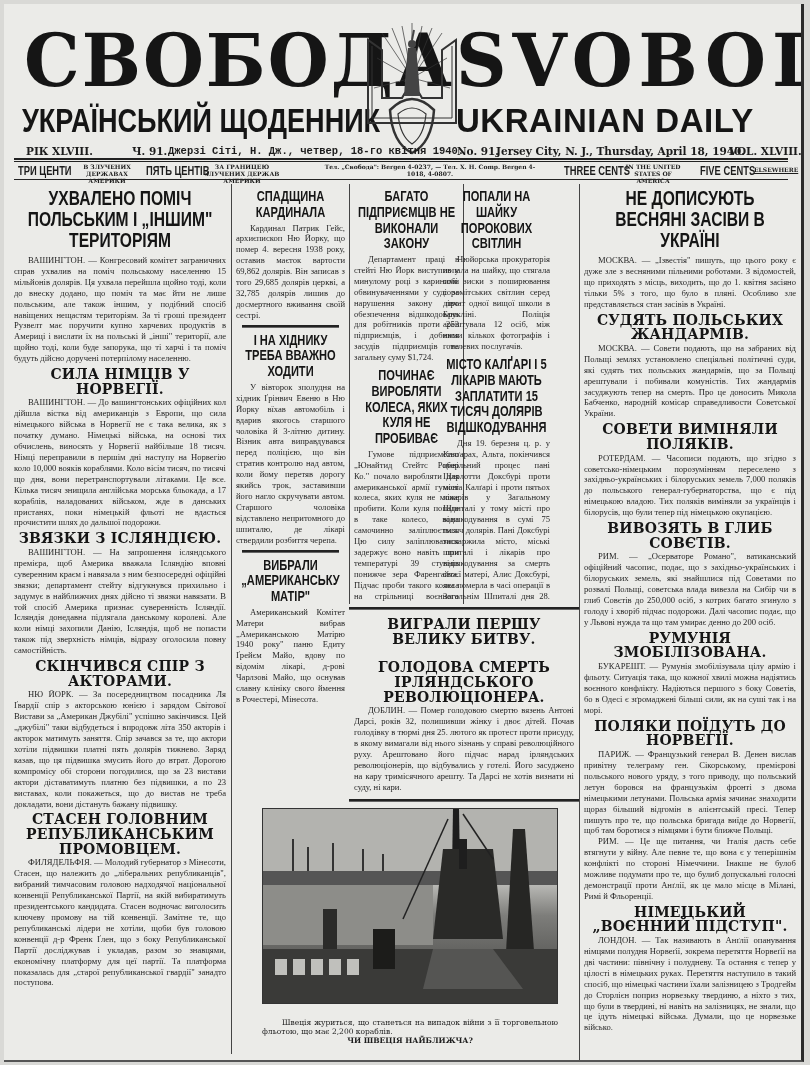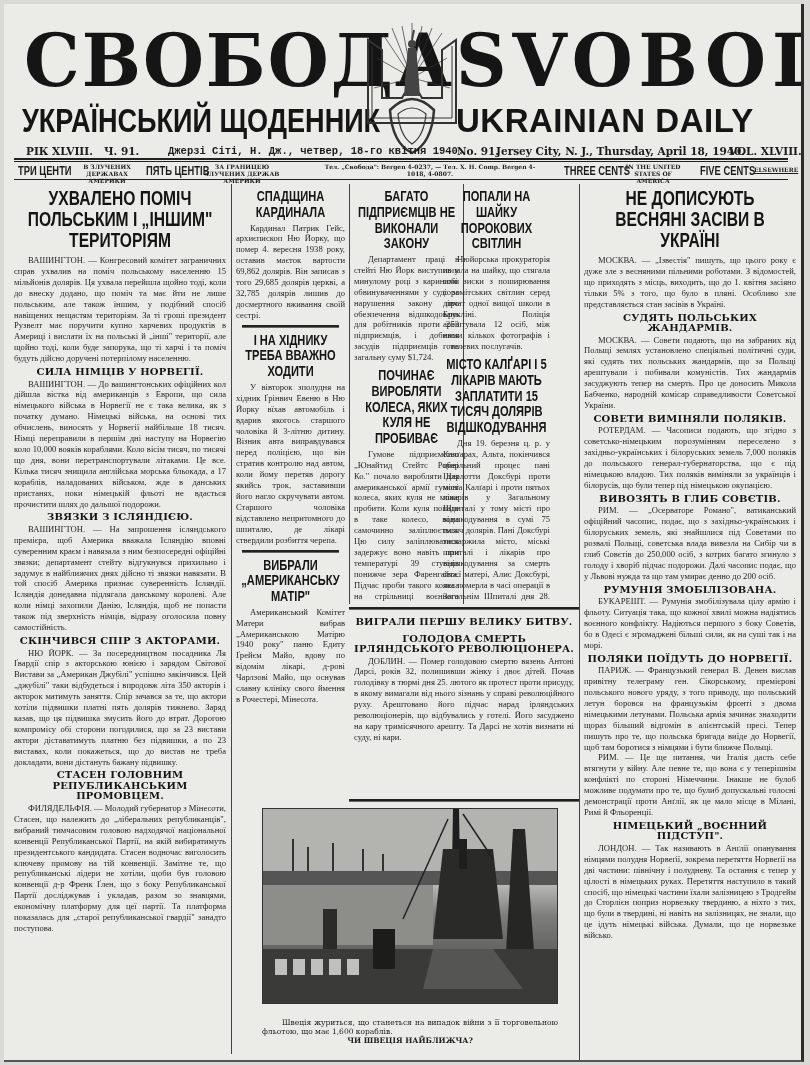--- a/index.html
+++ b/index.html
@@ -50,21 +50,21 @@
   }
   
   .col { position: absolute; top: 180px; overflow: hidden; }
   .vrule { position: absolute; top: 180px; width: 1px; background: #444; }
   .hl {
     font-family: "Liberation Sans", sans-serif; font-weight: bold; text-align: center;
     color: #151515; line-height: 1.05;
   }
   .hl-big { font-size: 20px; transform: scaleX(0.78); margin: 4px -20px 4px; }
   .hl-mid { font-size: 15px; transform: scaleX(0.74); margin: 4px -18px 3px; }
-  .hl-sub { font-family: "DejaVu Serif", serif; font-size: 10px; margin: 3px 0 1px; letter-spacing: 0.2px; }
+  .hl-sub { font-family: "DejaVu Serif", serif; font-size: 14px; margin: 3px 0 1px; letter-spacing: 0.2px; }
   .body {
     font-size: 8.6px; line-height: 10.9px; text-align: justify; text-indent: 14px;
     font-family: Liberation Serif, serif; color: #262626;
   }
   .sep { height: 3px; border-top: 2px solid #222; border-bottom: 1px solid #666; margin: 4px 6px; }
   .photo {
     position: absolute; left: 258px; top: 804px; width: 296px; height: 196px;
     background: linear-gradient(#9a9a97 0%, #c8c8c4 35%, #7d7d7a 55%, #3d3d3b 100%);
     border: 1px solid #333; overflow: hidden;
   }
@@ -103,21 +103,21 @@
           <path d="M28 92 Q50 70 72 92 Q70 125 50 135 Q30 125 28 92 Z" stroke-width="2.5"></path>
           <path d="M36 96 Q50 84 64 96 Q62 118 50 126 Q38 118 36 96 Z" stroke-width="1.2"></path>
         </g>
         <path d="M46 30 L54 30 L56 50 L58 78 L42 78 L44 50 Z" fill="#444"></path>
         <circle cx="50" cy="26" r="4" fill="#444"></circle>
         <line x1="50" y1="22" x2="52" y2="12" stroke="#444" stroke-width="2"></line>
       </svg>
     </div>
 
     <div class="dateline" style="left:22px;">РІК XLVIII.</div>
-    <div class="dateline" style="left:100px;">Ч. 91.</div>
+    <div class="dateline" style="left:128px;">Ч. 91.</div>
     <div class="dateline" style="left:164px;font-family:Liberation Mono, monospace;">Джерзі Сіті, Н. Дж., четвер, 18-го квітня 1940.</div>
     <div class="dateline" style="left:453px;">No. 91.</div>
     <div class="dateline" style="left:492px;">Jersey City, N. J., Thursday, April 18, 1940.</div>
     <div class="dateline" style="left:725px;">VOL. XLVIII.</div>
 
     <div class="rule-thick" style="top:154px;"></div>
     <div class="rule-thick" style="top:157px; height:1px;"></div>
 
     <div class="price-strip">
       <div class="big" style="left:14px; top:1px;">ТРИ ЦЕНТИ</div>
@@ -175,21 +175,21 @@
   <section class="col" style="left:439px; width:107px; height:418px;">
     <h2 class="hl hl-mid">ПОПАЛИ НА ШАЙКУ ПОРОКОВИХ СВІТЛИН</h2>
     <p class="body">Нюйорська прокураторія попала на шайку, що стягала собі зиски з поширювання соромітських світлин серед дівчат одної вищої школи в Брукліні. Поліція арештувала 12 осіб, між ними кількох фотографів і готелевих послугачів.</p>
     <h2 class="hl hl-mid">МІСТО КАЛҐАРІ І 5 ЛІКАРІВ МАЮТЬ ЗАПЛАТИТИ 15 ТИСЯЧ ДОЛЯРІВ ВІДШКОДУВАННЯ</h2>
     <p class="body">Дня 19. березня ц. р. у Калґарах, Альта, покінчився цивільний процес пані Шарлотти Доксбурі проти міста Калґарі і проти пятьох лікарів у Загальному Шпиталі у тому місті про відшкодування в сумі 75 тисяч долярів. Пані Доксбурі заскаржила місто, міські шпиталі і лікарів про відшкодування за смерть своєї матері, Алис Доксбурі, яка померла в часі операції в Загальнім Шпиталі дня 28. лютого м. р. Пані Доксбурі оперла свою скаргу на недбальстві зо сторони міста і лікарів. Суд присяглих вирішив, що місто і згадані лікарі є винні в тому, що 28. лютого м. р. при операції померла Алис Доксбурі. Смерть її наступила через те, що при уділюванні анестетичного газу лікарі замісць газу оксиґен вжили через помилку трійливого газу нітро-оксайду. За це, суд вирішив, відповідає місто і лікарі, що були при операції. Пошкодований признано суму $15,000.</p>
   </section>
 
   <div class="sep" style="position:absolute; left:345px; top:603px; width:230px; margin:0;"></div>
   <section class="col" style="left:350px; top:610px; width:220px; height:180px;">
     <h3 class="hl hl-sub">ВИГРАЛИ ПЕРШУ ВЕЛИКУ БИТВУ.</h3>
-    <h3 class="hl hl-sub" style="margin-top:6px;">ГОЛОДОВА СМЕРТЬ ІРЛЯНДСЬКОГО РЕВОЛЮЦІОНЕРА.</h3>
+    <h3 class="hl hl-sub" style="margin-top:14px;">ГОЛОДОВА СМЕРТЬ ІРЛЯНДСЬКОГО РЕВОЛЮЦІОНЕРА.</h3>
     <p class="body">ДОБЛИН. — Помер голодовою смертю вязень Антоні Дарсі, років 32, полишивши жінку і двоє дітей. Почав голодівку в тюрмі дня 25. лютого як протест проти присуду, в якому вимагали від нього зізнань у справі революційного руху. Арештовано його підчас нарад ірляндських революціонерів, що відбувались у готелі. Його засуджено на кару тримісячного арешту. Та Дарсі не хотів визнати ні суду, ні кари.</p>
   </section>
   <div class="sep" style="position:absolute; left:345px; top:795px; width:230px; margin:0;"></div>
 
   <div class="photo">
     <svg width="296" height="196" viewBox="0 0 296 196">
       <rect x="0" y="0" width="296" height="70" fill="#b3b3af"></rect>
       <rect x="0" y="62" width="296" height="14" fill="#555"></rect>
       <g stroke="#333" stroke-width="2">
         <line x1="30" y1="30" x2="30" y2="62"></line>
@@ -212,21 +212,21 @@
         <rect x="48" y="150" width="12" height="16"></rect>
           <rect x="66" y="150" width="12" height="16"></rect>
         <rect x="84" y="150" width="12" height="16"></rect>
       </g>
       <rect x="110" y="120" width="22" height="40" fill="#1c1c1a"></rect>
       <rect x="60" y="100" width="14" height="40" fill="#2b2b29"></rect>
       <path d="M170 140 L230 140 L260 180 L160 180 Z" fill="#555553"></path>
     </svg>
   </div>
   <div class="caption-title">ЧИ ШВЕЦІЯ НАЙБЛИЖЧА?</div>
-  <div class="caption-text">Швеція журиться, що станеться на випадок війни з її торговельною фльотою, що має 1,600 кораблів.</div>
+  <div class="caption-text">Швеція журиться, що станеться на випадок війни з її торговельною фльотою, що має 2,200 кораблів.</div>
 
   <section class="col" style="left:580px; width:212px; height:870px;">
     <h1 class="hl hl-big">НЕ ДОПИСУЮТЬ ВЕСНЯНІ ЗАСІВИ В УКРАЇНІ</h1>
     <p class="body">МОСКВА. — „Ізвестія" пишуть, що цього року є дуже зле з весняними пільними роботами. З відомостей, що приходять з місць, виходить, що до 1. квітня засіяно тільки 5% з того, що було в пляні. Особливо зле представляється стан засівів в Україні.</p>
     <h3 class="hl hl-sub">СУДЯТЬ ПОЛЬСЬКИХ ЖАНДАРМІВ.</h3>
     <p class="body">МОСКВА. — Совети подають, що на забраних від Польщі землях установлено спеціяльні політичні суди, які судять тих польських жандармів, що за Польщі арештували і побивали комуністів. Тих жандармів засуджують тепер на смерть. Про це доносить Микола Бабченко, народній комісар справедливости Советської України.</p>
     <h3 class="hl hl-sub">СОВЕТИ ВИМІНЯЛИ ПОЛЯКІВ.</h3>
     <p class="body">РОТЕРДАМ. — Часописи подають, що згідно з советсько-німецьким порозумінням переселено з західньо-українських і білоруських земель 7,000 поляків до польського генерал-губернаторства, що є під німецькою владою. Тих поляків виміняли за українців і білорусів, що були тепер під німецькою окупацією.</p>
     <h3 class="hl hl-sub">ВИВОЗЯТЬ В ГЛИБ СОВЄТІВ.</h3>
     <p class="body">РИМ. — „Осерваторе Романо", ватиканський офіційний часопис, подає, що з західньо-українських і білоруських земель, які знайшлися під Советами по розвалі Польщі, советська влада вивезла на Сибір чи в глиб Совєтів до 250,000 осіб, з котрих багато згинуло з голоду і хворіб підчас подорожи. Далі часопис подає, що у Львові нужда та що там умирає денно до 200 осіб.</p>

